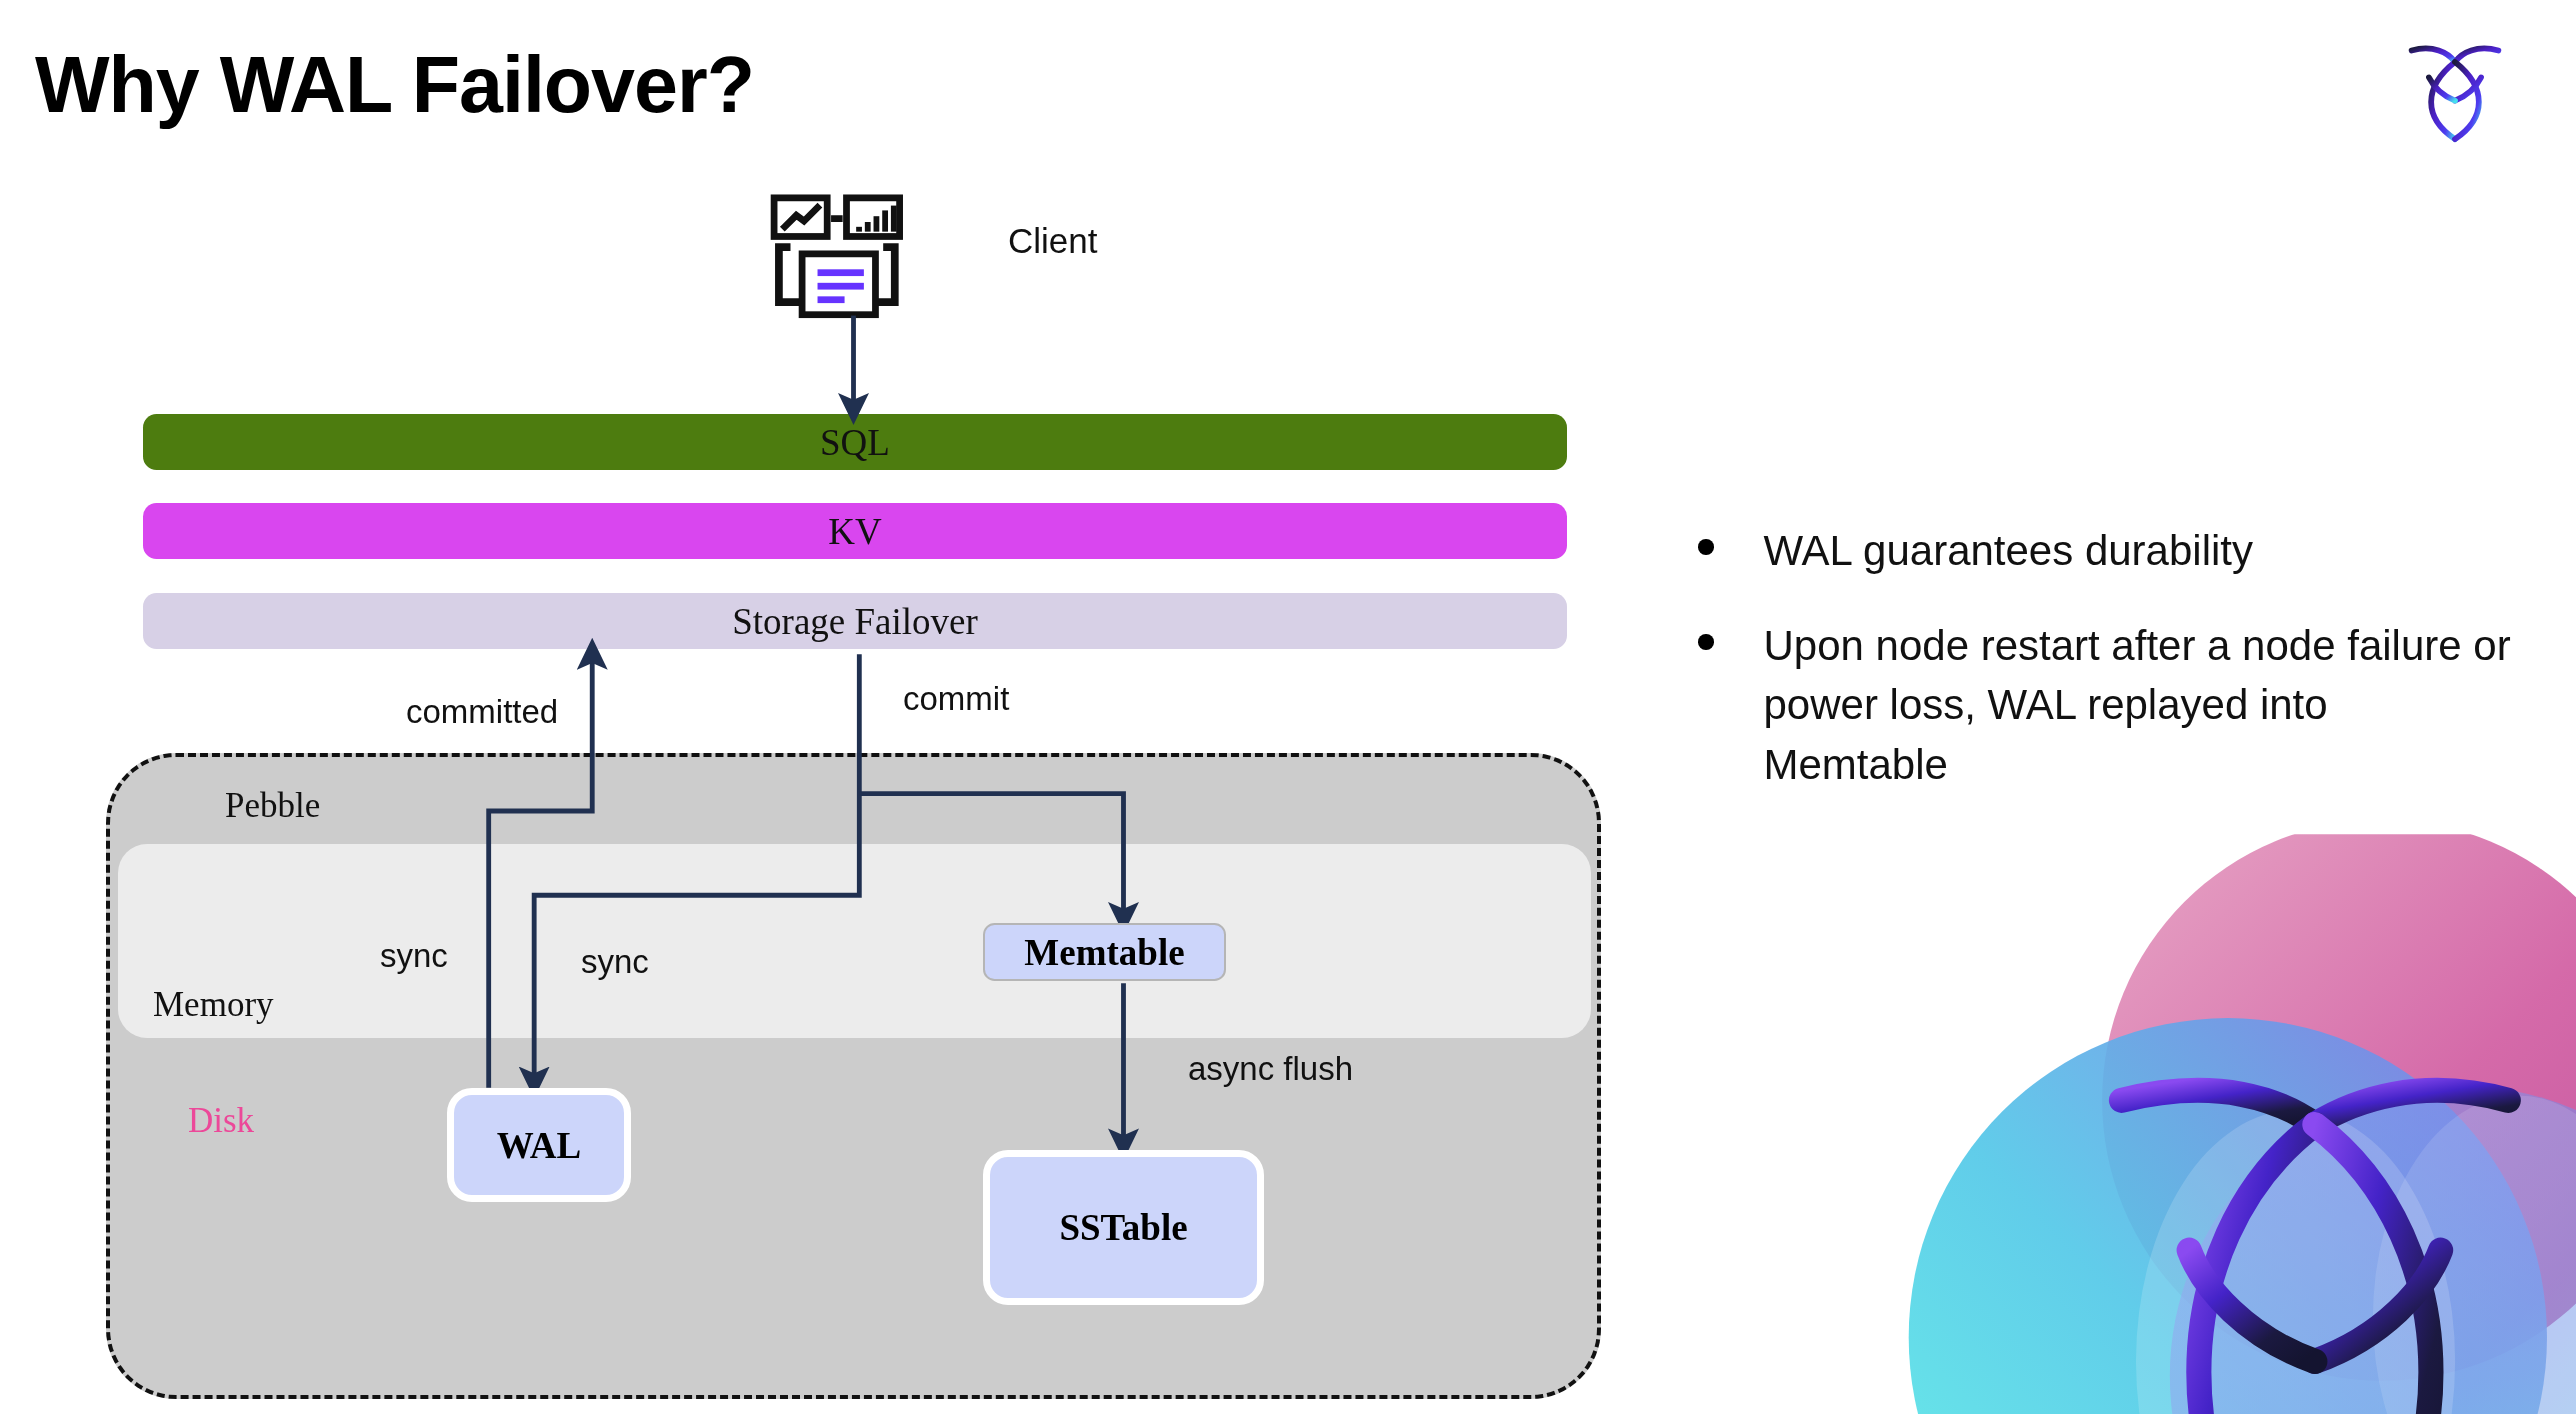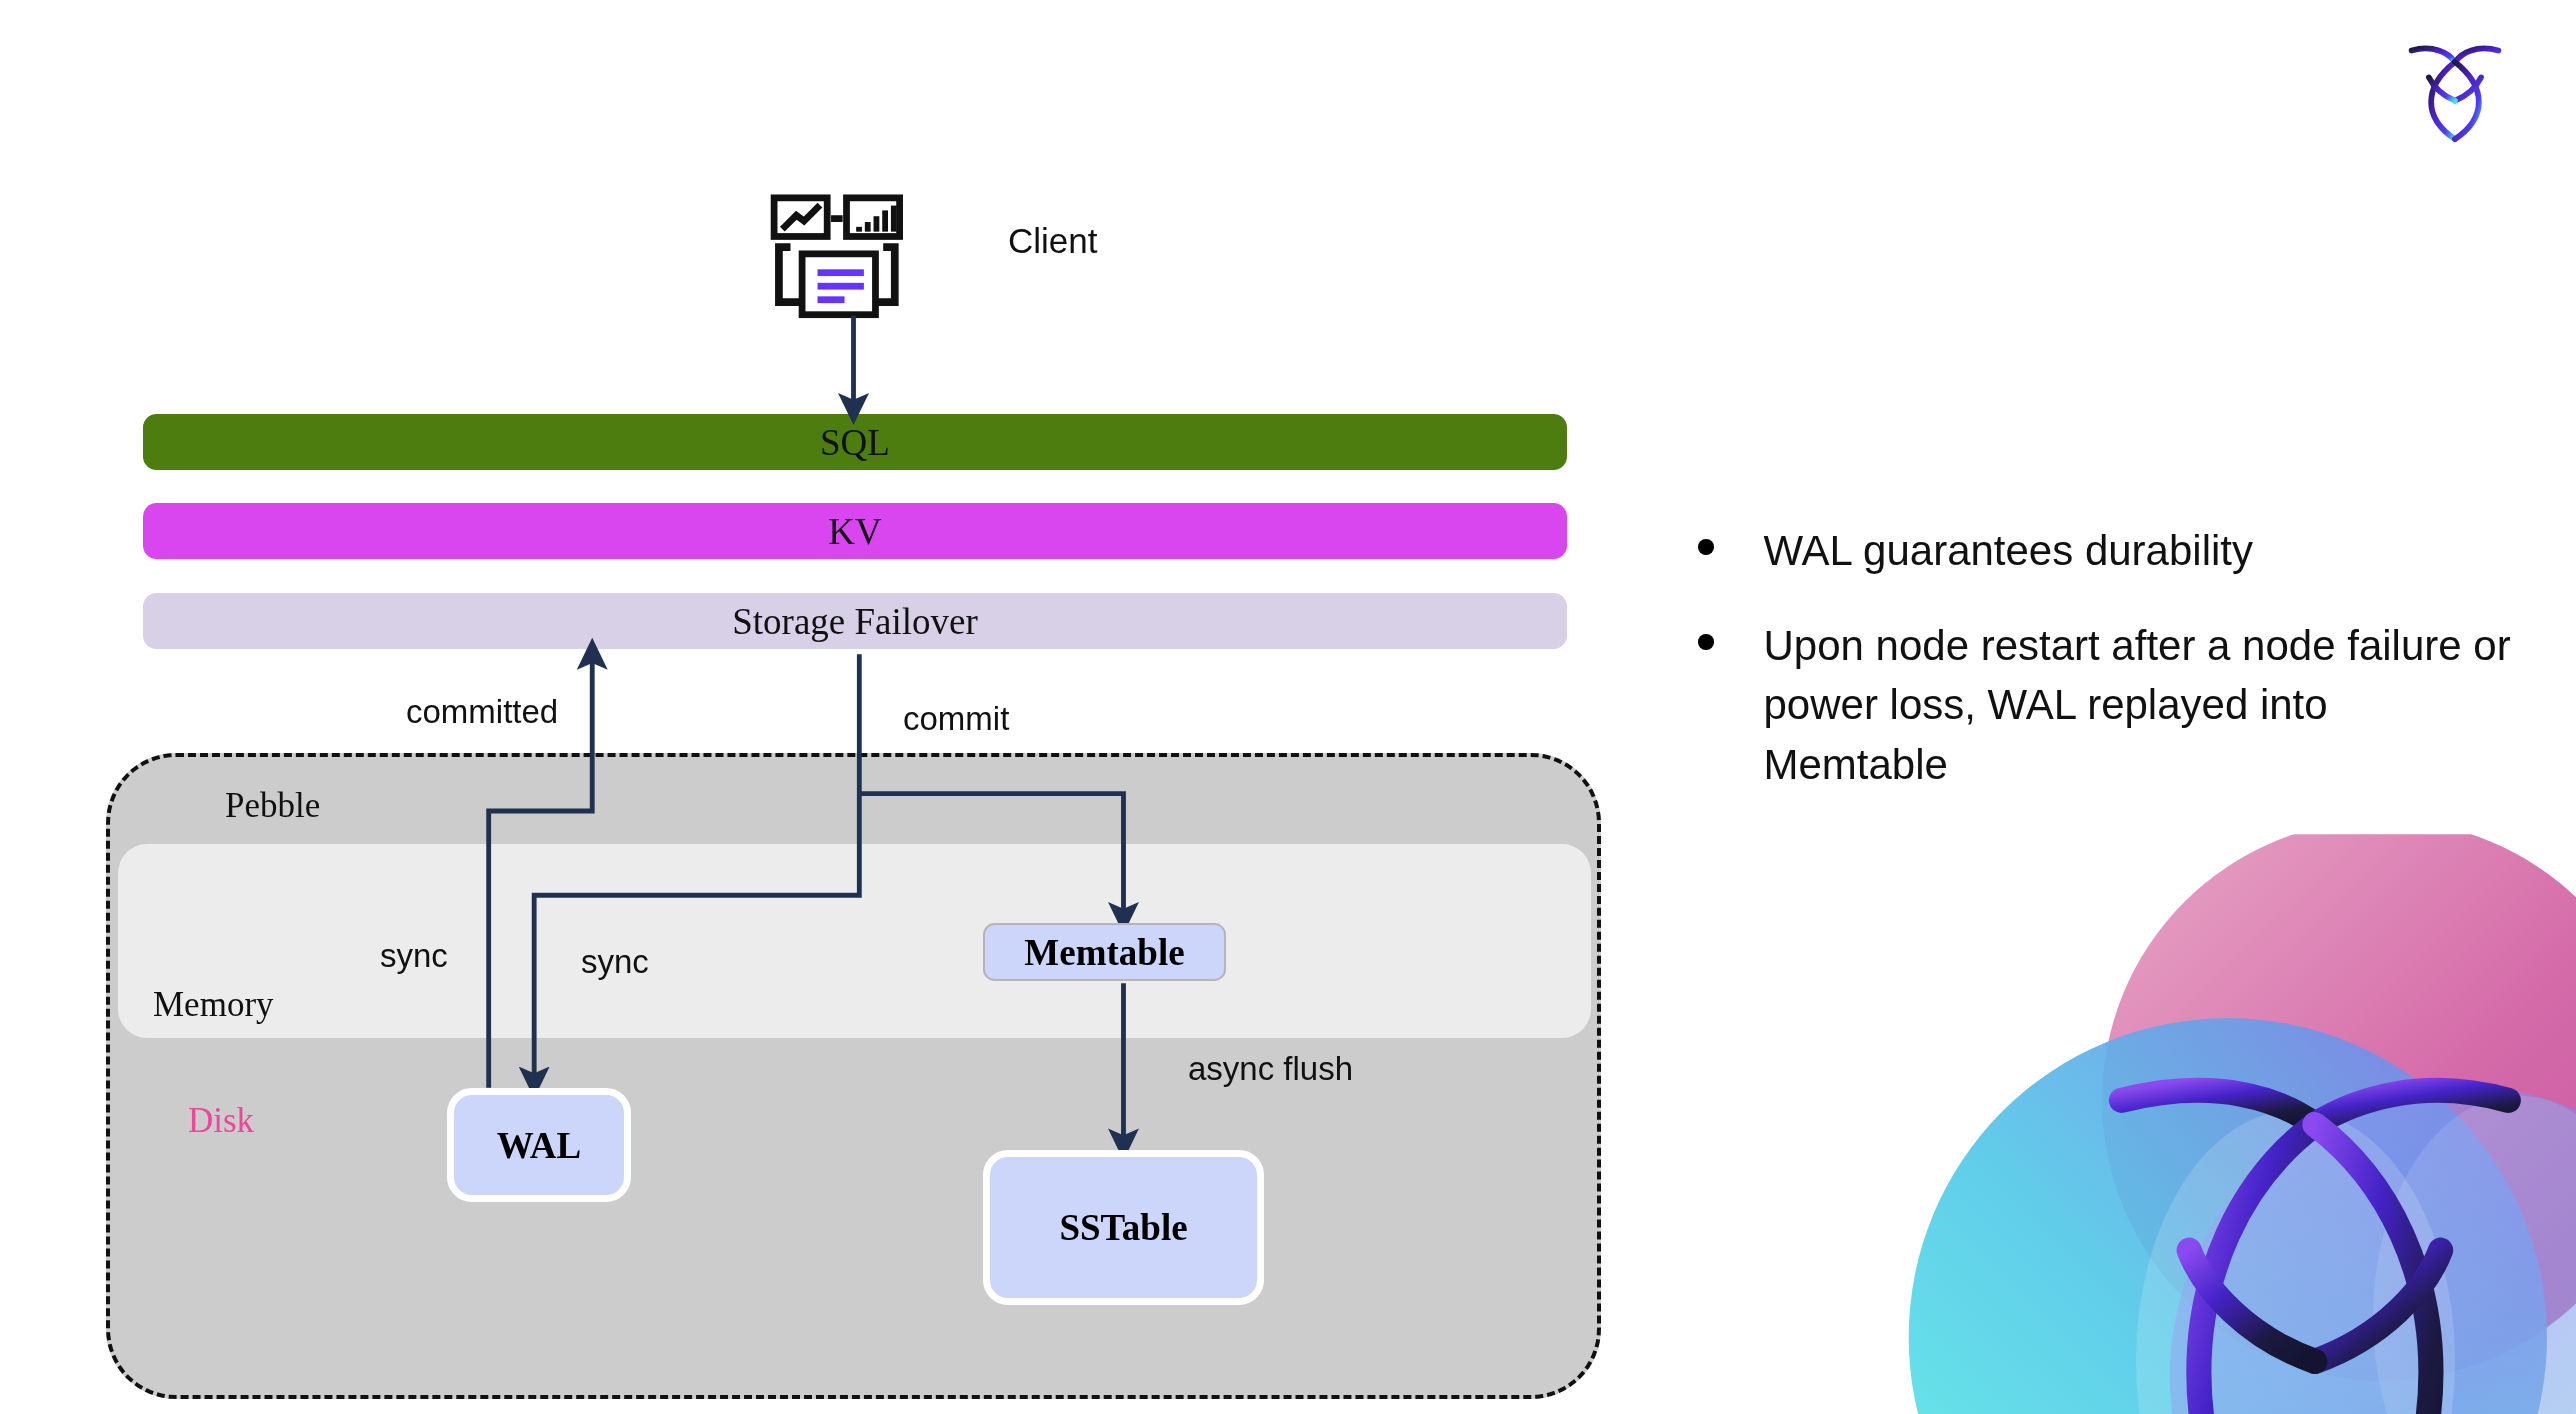--- a/index.html
+++ b/index.html
@@ -180,21 +180,21 @@
 
   
   .edge-label {
     position: absolute;
     font-size: 33px;
     color: #111111;
     font-family: "Liberation Sans", sans-serif;
     white-space: nowrap;
   }
   #lbl-committed { left: 406px; top: 693px; }
-  #lbl-commit    { left: 903px; top: 680px; margin-top: 20px; }
+  #lbl-commit    { left: 903px; top: 680px; }
   #lbl-sync-1    { left: 380px; top: 937px; }
   #lbl-sync-2    { left: 581px; top: 943px; }
   #lbl-async     { left: 1188px; top: 1050px; }
 
   
   #bullets {
     position: absolute;
     left: 1698px;
     top: 521px;
     width: 813px;
@@ -285,20 +285,21 @@
       <path d="M 10 20 C 32 14 48 22 55 32"></path>
       <path d="M 100 20 C 78 14 62 22 55 32"></path>
       <path d="M 55 32 C 22 58 22 90 55 112"></path>
       <path d="M 55 32 C 88 58 88 90 55 112"></path>
       <path d="M 55 72 L 55 113"></path>
       <path d="M 55 72 C 70 66 78 56 82 48"></path>
       <path d="M 55 72 C 40 66 32 56 28 48"></path>
     </g>
   </svg>
 
+  <div id="page-title">Why WAL Failover?</div>
 
   <svg id="client-icon" viewBox="0 0 160 145" xmlns="http://www.w3.org/2000/svg">
 
     <rect x="5" y="4" width="55" height="40" fill="#ffffff" stroke="#111111" stroke-width="7"></rect>
     <path d="M 16 34 L 28 22 L 36 28 L 50 14" fill="none" stroke="#111111" stroke-width="7" stroke-linecap="square"></path>
 
     <rect x="64" y="22" width="12" height="7" fill="#111111"></rect>
 
     <rect x="80" y="4" width="55" height="40" fill="#ffffff" stroke="#111111" stroke-width="7"></rect>
     <rect x="90" y="34" width="6" height="5" fill="#111111"></rect>

